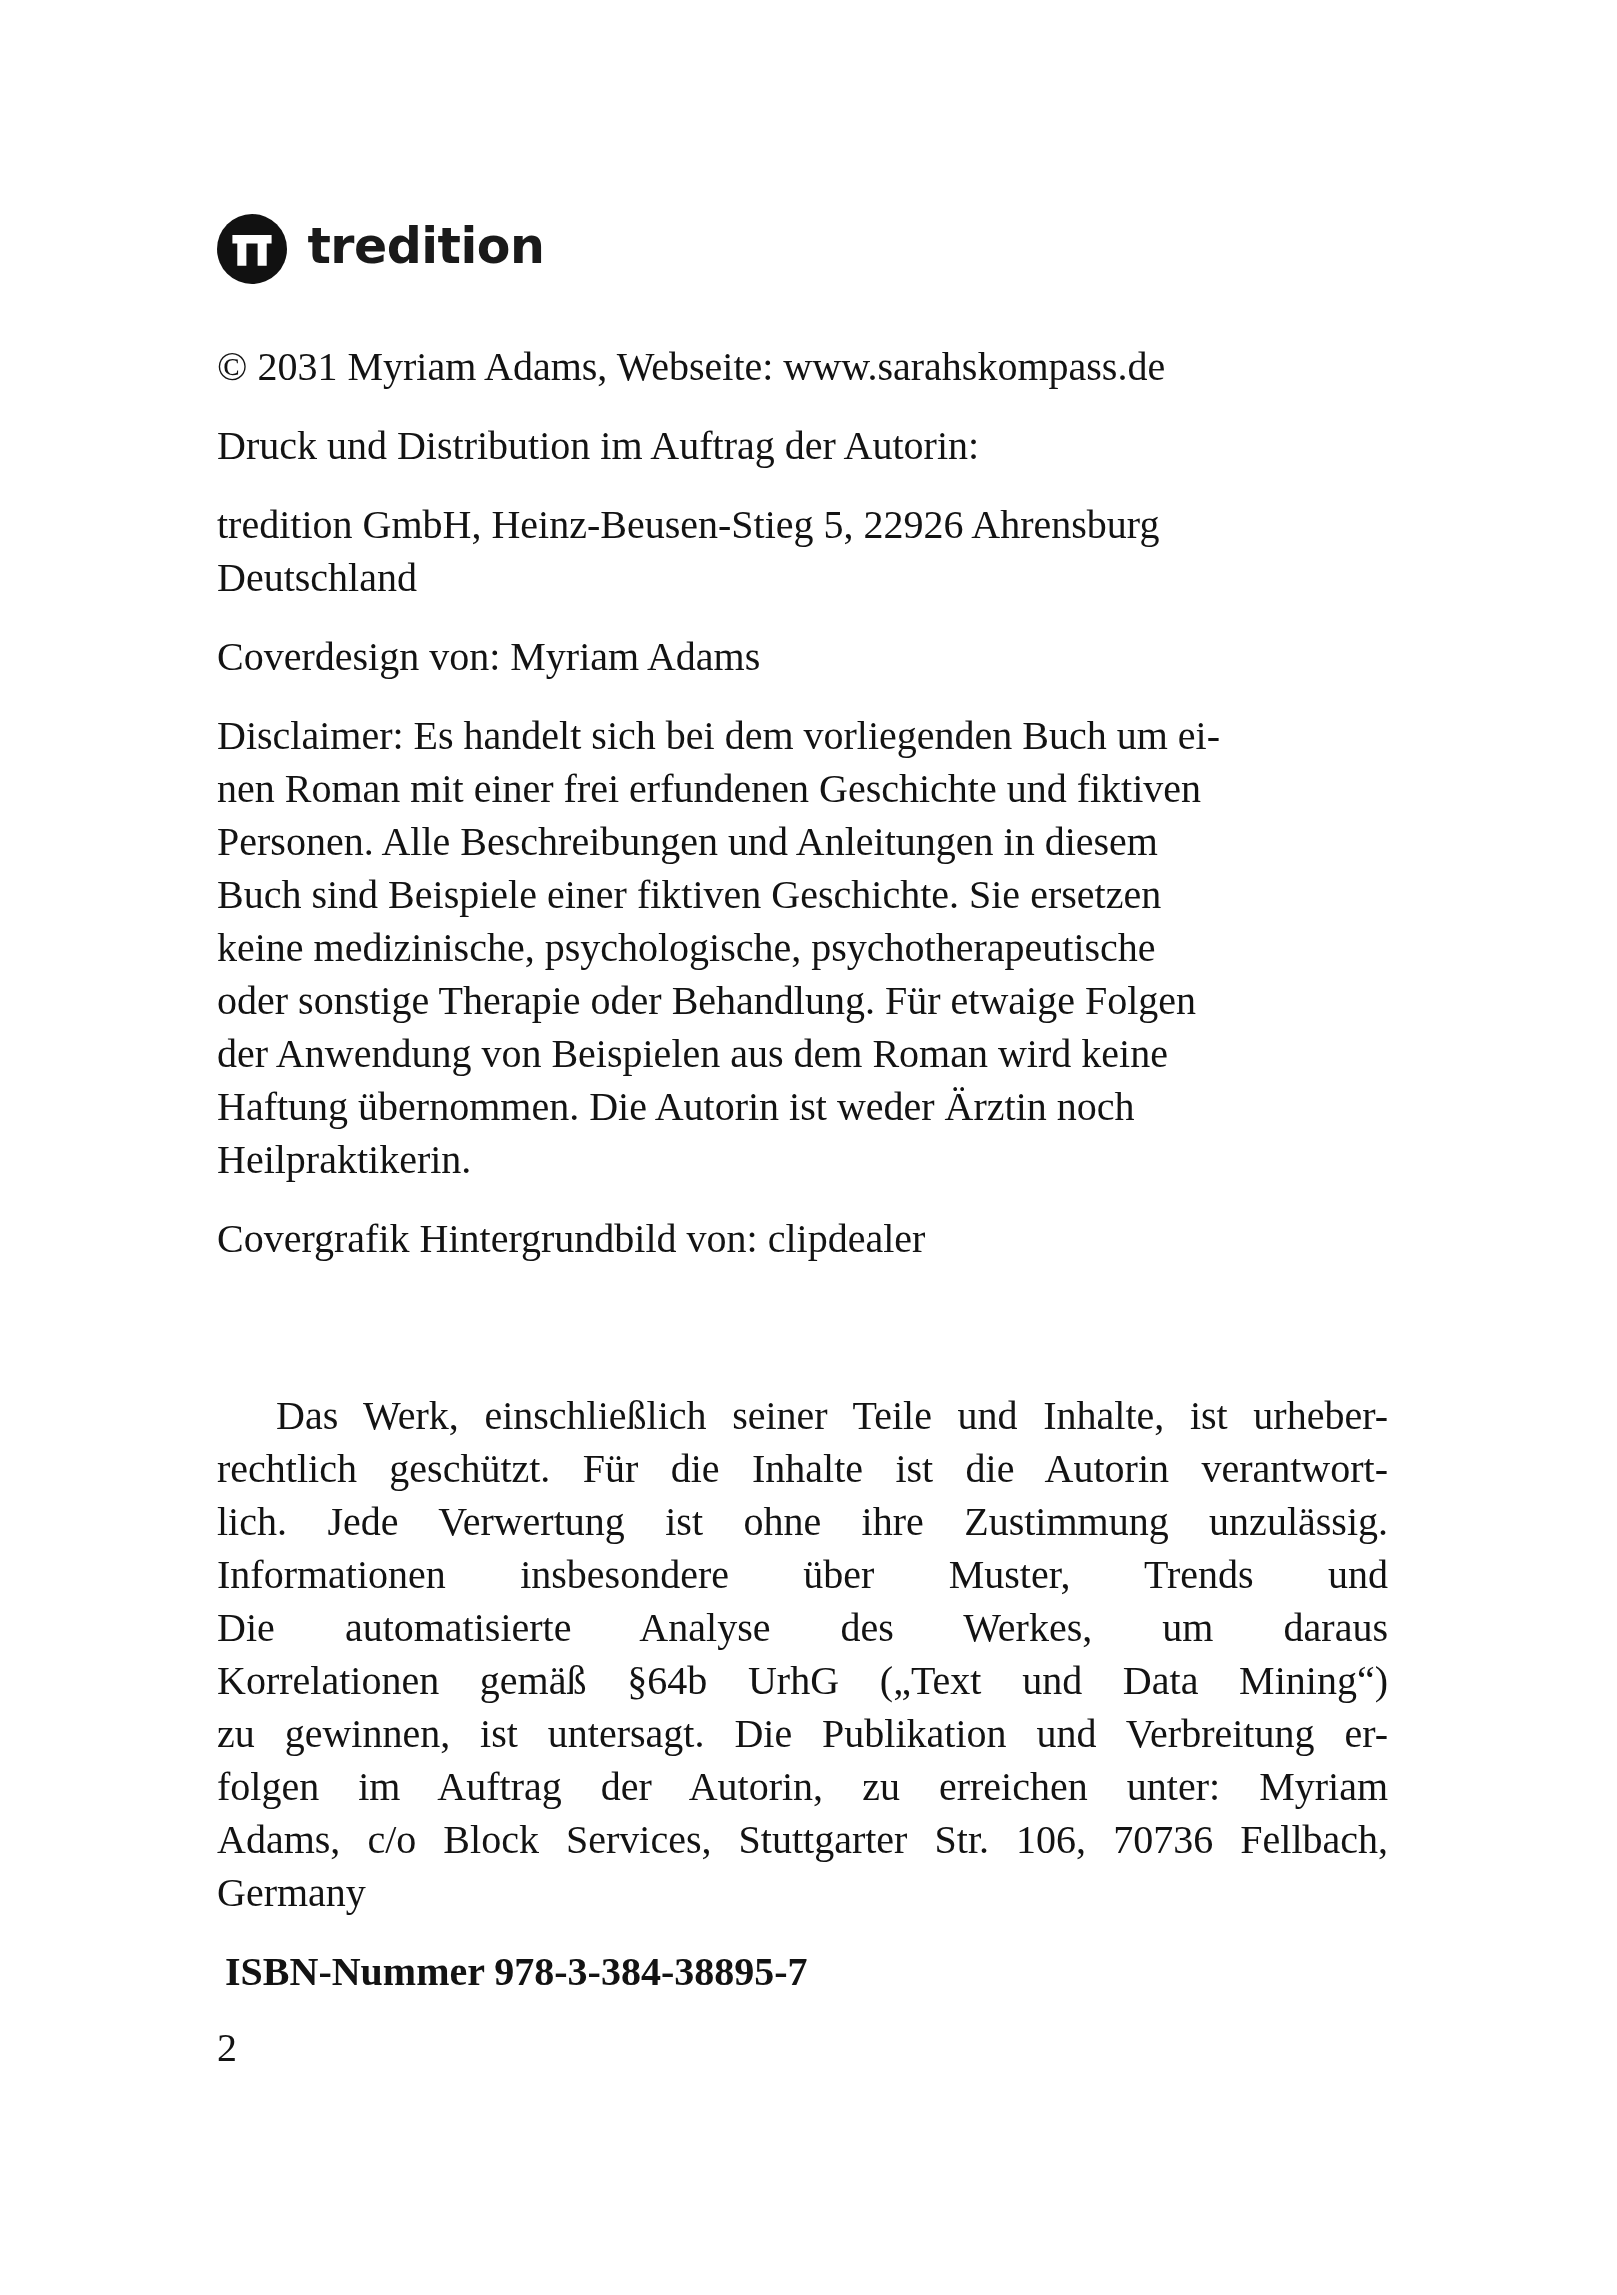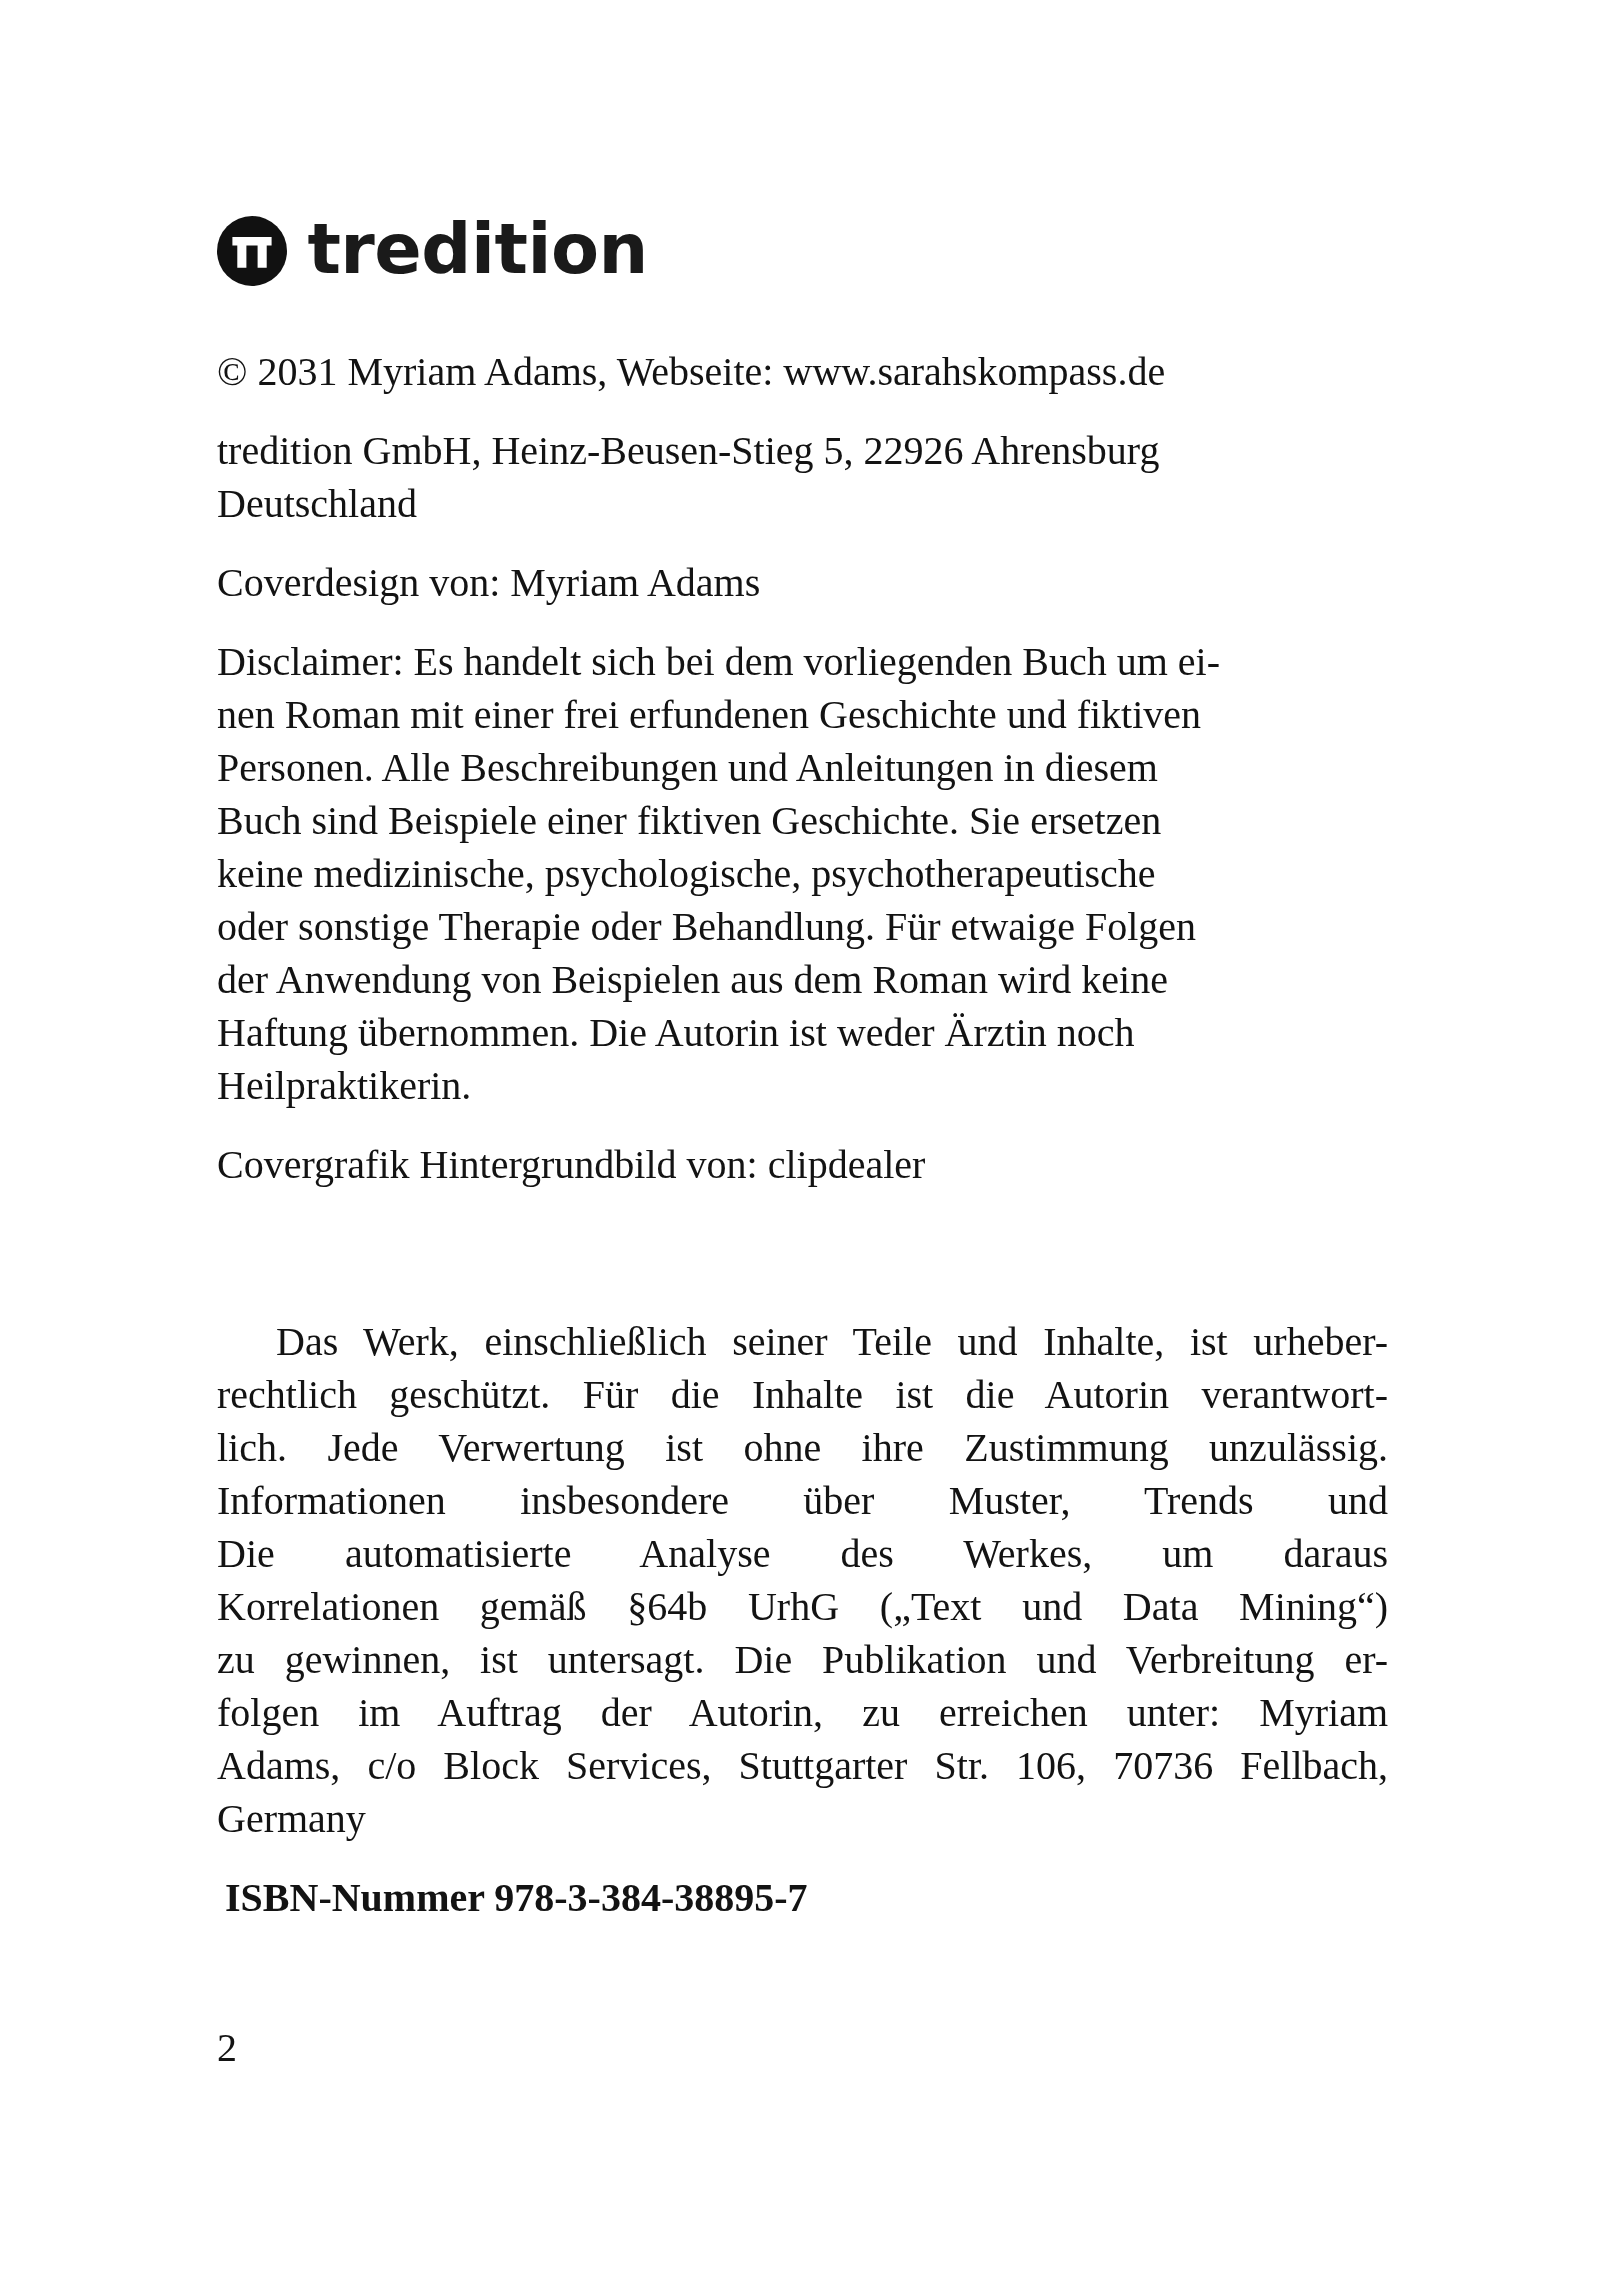--- a/index.html
+++ b/index.html
@@ -34,21 +34,21 @@
   .logo-circle {
     width: 70px;
     height: 70px;
     display: inline-block;
     flex: 0 0 auto;
   }
   .logo-circle svg { width: 100%; height: 100%; display: block; }
   .logo-text {
     font-family: "DejaVu Sans", "Liberation Sans", sans-serif;
     font-weight: 600;
-    font-size: 70px;
+    font-size: 49px;
     letter-spacing: -0.5px;
     color: #1a1a1a;
     line-height: 1;
     padding-bottom: 4.6px;
   }
   .para {
     margin: 0 0 26px 0;
     white-space: pre-line;
   }
   .jpara {
@@ -79,20 +79,21 @@
         <svg viewBox="0 0 100 100" xmlns="http://www.w3.org/2000/svg" aria-hidden="true">
           <circle cx="50" cy="50" r="50" fill="#111111"></circle>
           <path fill="#ffffff" d="M22 30 h56 v12 h-7 v32 h-13 v-32 h-16 v32 h-13 v-32 h-7 z"></path>
         </svg>
       </span>
       <span class="logo-text">tredition</span>
     </div>
 
     <p class="para">© 2031 Myriam Adams, Webseite: www.sarahskompass.de</p>
 
+    <p class="para">Druck und Distribution im Auftrag der Autorin:</p>
 
     <p class="para">tredition GmbH, Heinz-Beusen-Stieg 5, 22926 Ahrensburg
 Deutschland</p>
 
     <p class="para">Coverdesign von: Myriam Adams</p>
 
     <p class="para">Disclaimer: Es handelt sich bei dem vorliegenden Buch um ei-
 nen Roman mit einer frei erfundenen Geschichte und fiktiven
 Personen. Alle Beschreibungen und Anleitungen in diesem
 Buch sind Beispiele einer fiktiven Geschichte. Sie ersetzen

